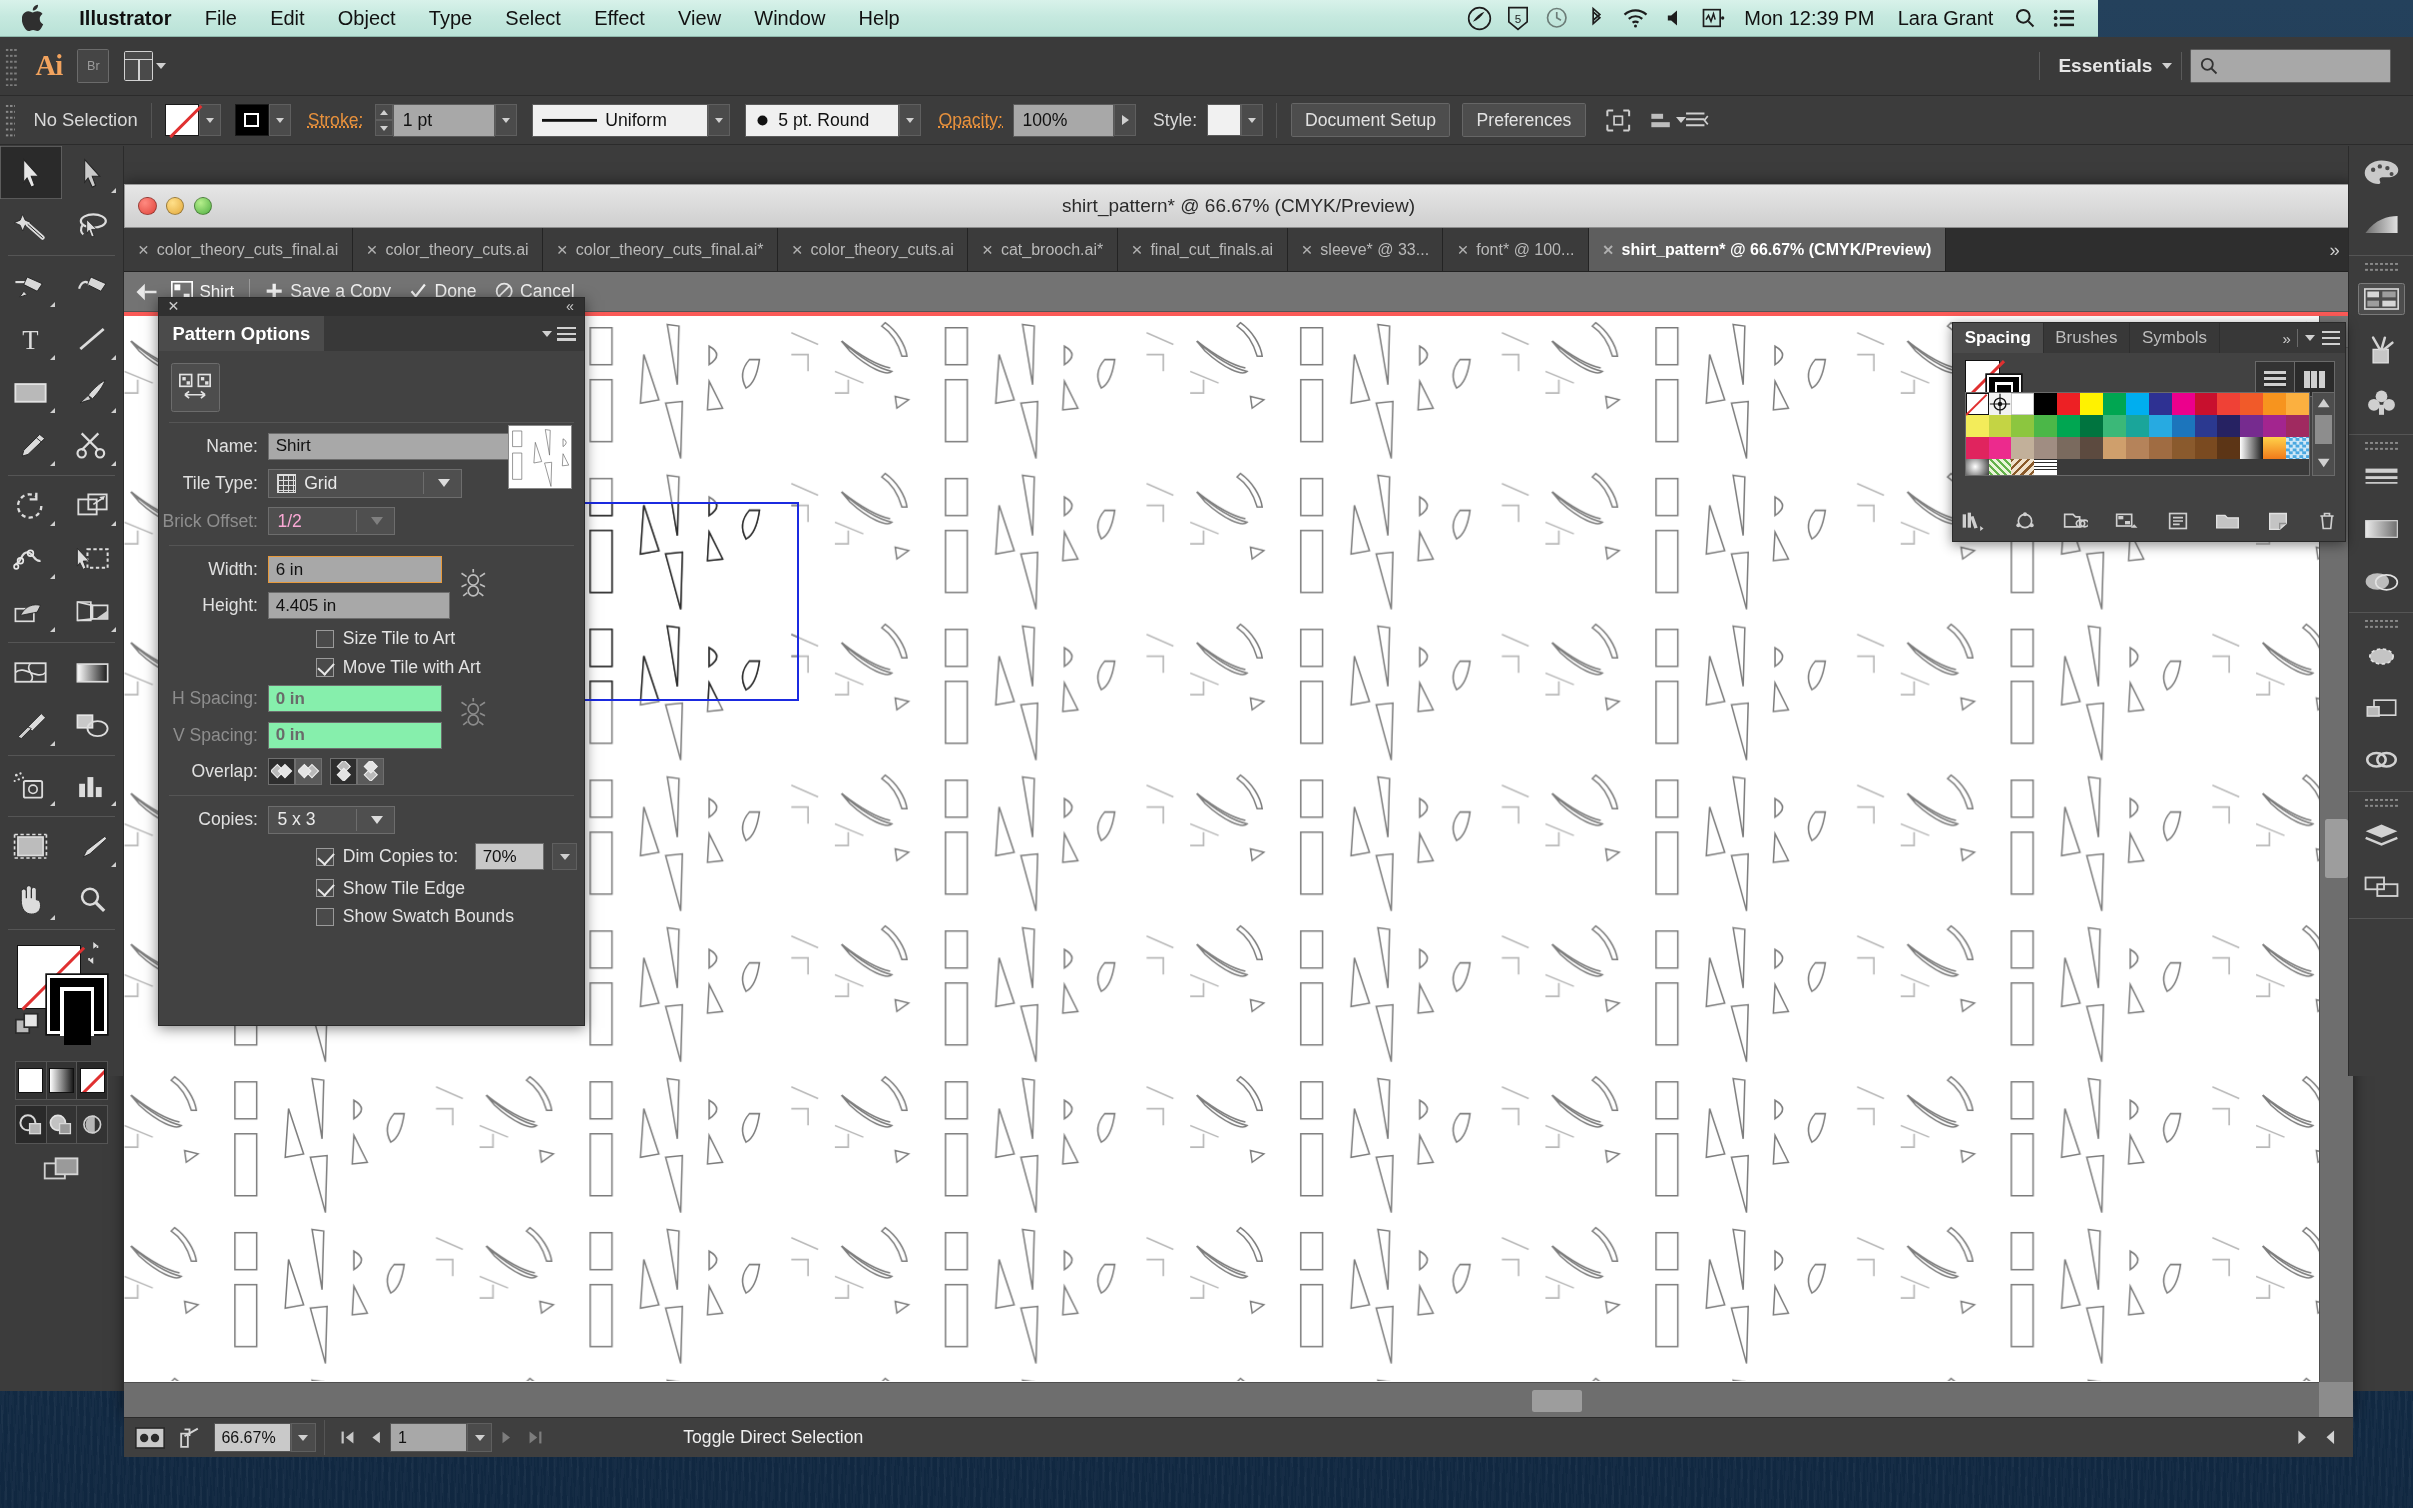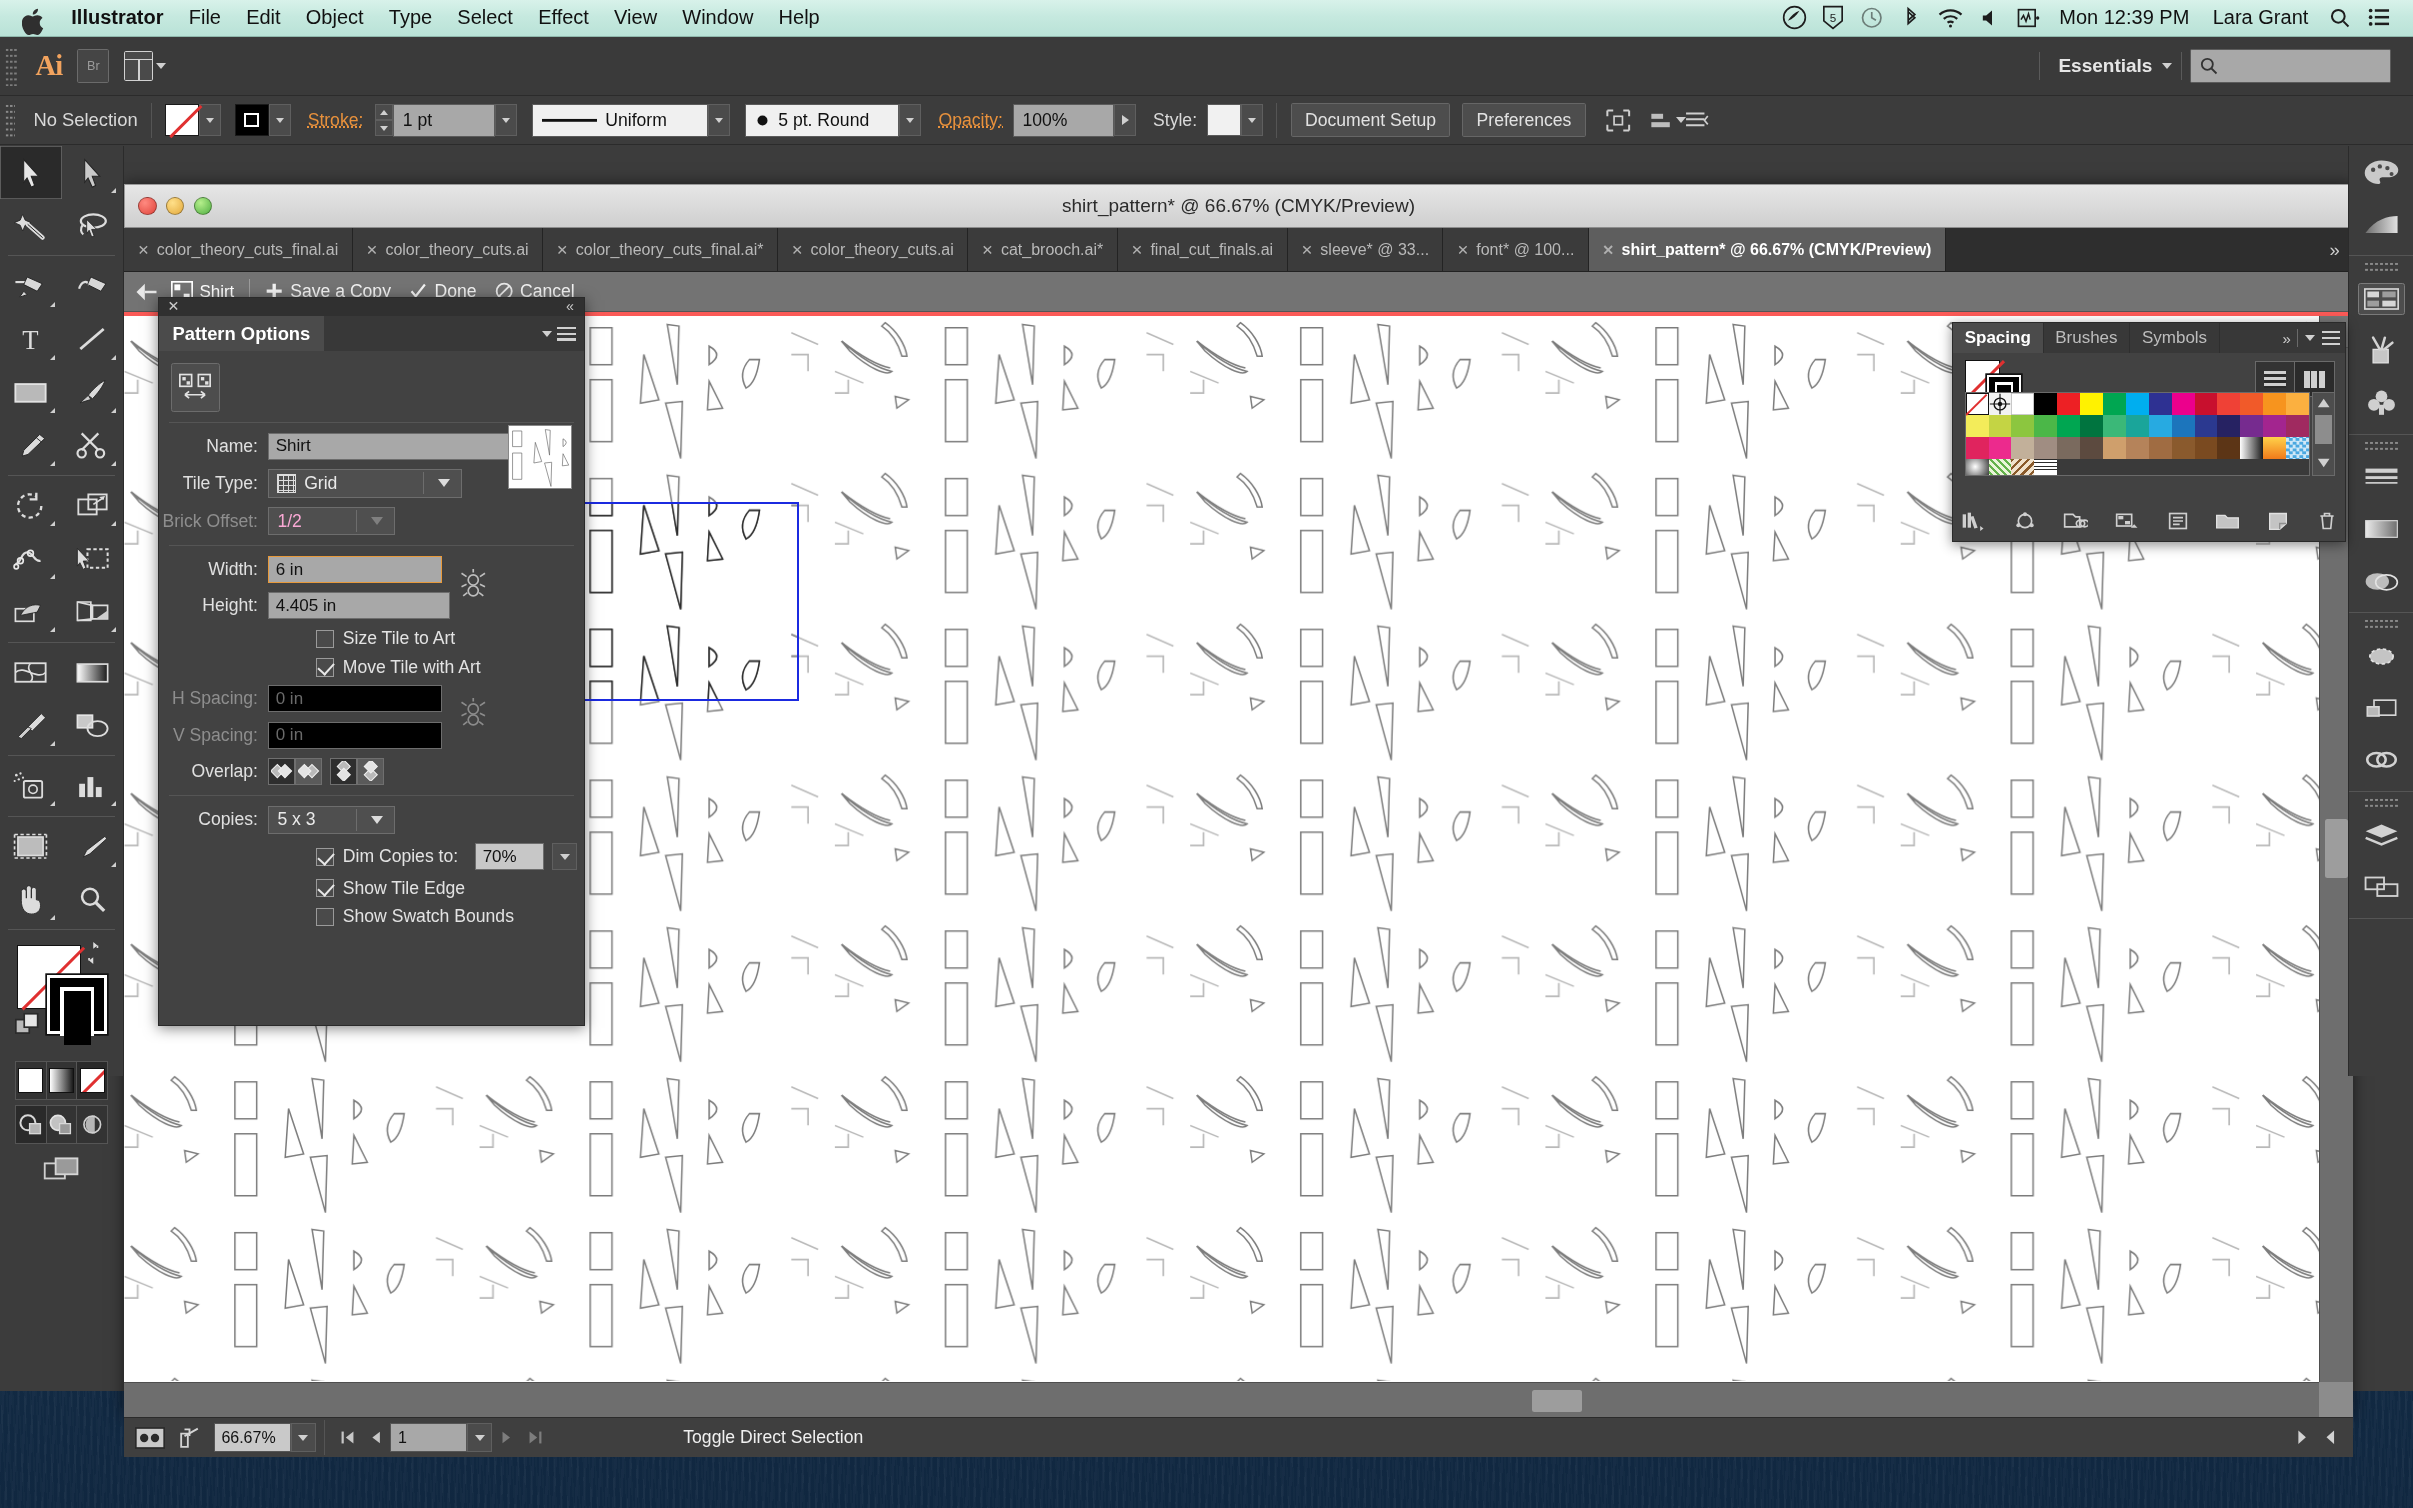--- a/index.html
+++ b/index.html
@@ -18,24 +18,25 @@
   #desktop::after{
     content:""; position:absolute; left:0; right:0; bottom:0; height:218px;
     background:
       repeating-linear-gradient(93deg, rgba(255,255,255,.030) 0 2.5px, rgba(0,0,0,0) 2.5px 7.5px),
       repeating-linear-gradient(87deg, rgba(255,255,255,.022) 0 1.7px, rgba(0,0,0,0) 1.7px 5.9px);
     opacity:.85;
   }
 
   
   #macbar{
-    position:absolute; left:0; top:0; width:2413px; height:37px;
+    position:absolute; left:0; top:0; width:2098px; height:37px;
     background:linear-gradient(180deg,#d8f2ea 0%,#c6e9df 45%,#b9e2d7 100%);
-    display:flex; align-items:flex-end; z-index:60;
+    display:flex; align-items:center; z-index:60;
     border-bottom:0.8px solid #8fb8ac;
+    gap:8px;
   }
   .apple-logo{ width:25px; height:28.5px; margin-left:22px; margin-right:11.7px; position:relative; }
   .apple-logo svg{ display:block; }
   #macbar .mi{
     font-size:20px; color:#111; padding:0 12.6px; line-height:37px; white-space:nowrap;
   }
   #macbar .mi.app{ font-weight:bold; }
   #macbar .spacer{ flex:1; }
   #macbar .right{ display:flex; align-items:center; padding-right:15px; gap:0px; }
   #macbar .right .sysicon{
@@ -305,21 +306,21 @@
   .pp-hr{ height:0.8px; background:#555; margin:10px 10px;}
   .prow{ display:flex; align-items:center; margin:0 0 9.2px 0; }
   .plab{
     width:109px; text-align:right; padding-right:10px; color:#e0e0e0; font-size:17.6px;
   }
   .plab.dim{ color:#8e8e8e; }
   .pinput{
     height:27px; background:#a8a8a8; color:#111; font-size:17px; border:0.8px solid #6d6d6d;
     display:flex; align-items:center; padding:0 6.7px;
   }
-  .pinput.dim{ background:#000000; color:#6a6a6a; }
+  .pinput.dim{ background:#86efac; color:#6a6a6a;font-weight:bold; }
   .pinput.focus{ border:1.7px solid #e89a3c;text-align:right; }
   .pselect{
     height:28.5px; background:#4f4f4f; border:0.8px solid #6d6d6d; color:#eaeaea; font-size:17.6px;
     display:flex; align-items:center; padding:0 5px 0 8.4px; gap:8.4px;
   }
   .pselect.dim{ color:#f9a8d4; }
   .pselect .sepv{ width:0.8px;height:22px;background:#6d6d6d; margin-left:auto;}
   .pselect .car{ width:0;height:0;border-left:6.7px solid transparent;border-right:6.7px solid transparent;border-top:8.4px solid #dcdcdc; margin:0 5.9px;}
   .pselect.dim .car{ border-top-color:#7f7f7f;}
   .gridicon{

